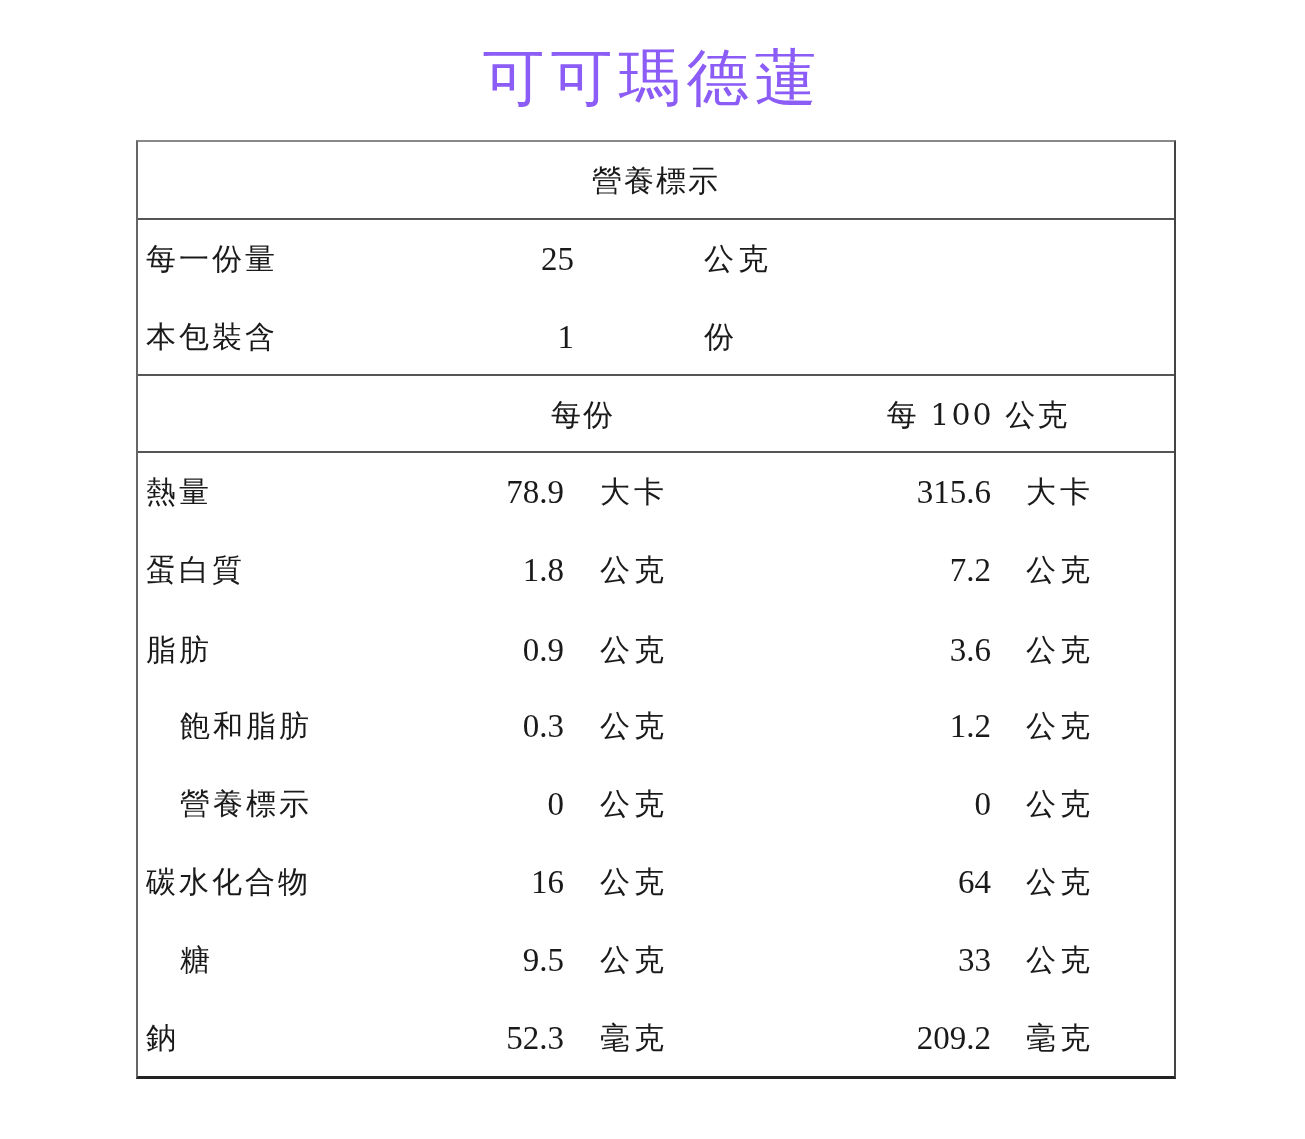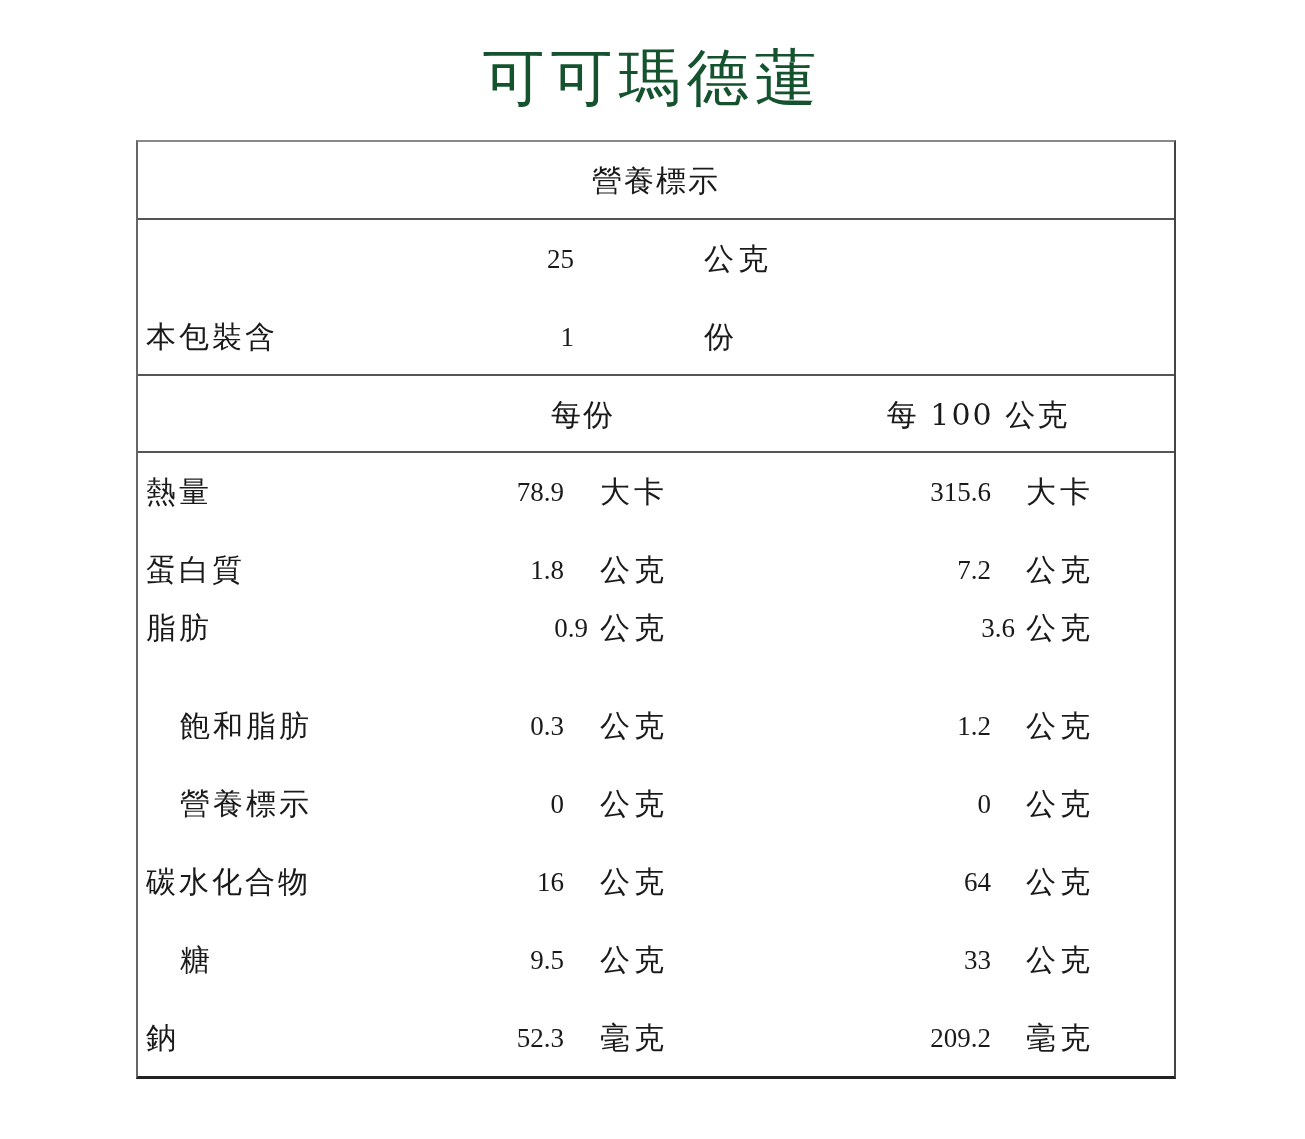--- a/index.html
+++ b/index.html
@@ -16,21 +16,21 @@
       color: #1a1a1a;
     }
     .title {
       position: absolute;
       left: 0;
       top: 38px;
       width: 1305px;
       text-align: center;
       font-size: 62px;
       letter-spacing: 6px;
-      color: #14532d;
+      color: #8b5cf6;
       line-height: 80px;
     }
     .label-box {
       position: absolute;
       left: 136px;
       top: 140px;
       width: 1036px;
       height: 934px;
       border-left: 2px solid #666666;
       border-top: 2px solid #888888;
@@ -69,35 +69,36 @@
     .name.indent { left: 42px; }
     .serv-val { right: 600px; text-align: right; }
     .serv-unit { left: 566px; letter-spacing: 4px; }
     .col-head { text-align: center; letter-spacing: 2px; }
     .col-head.per-serving { left: 380px; width: 130px; }
     .col-head.per-100 { left: 730px; width: 220px; }
     .v1 { right: 610px; text-align: right; }
     .u1 { left: 462px; letter-spacing: 4px; }
     .v2 { right: 183px; }
     .u2 { left: 888px; letter-spacing: 4px; }
-    .num { font-family: "Liberation Serif", "DejaVu Serif", serif; font-size: 27px; }
+    .num { font-family: "Liberation Serif", "DejaVu Serif", serif; font-size: 33px; }
   </style>
 </head>
 <body>
 
 <div class="title">可可瑪德蓮</div>
 
 <div class="label-box">
 
   <div class="row" style="top:0;">
     <div class="cell header-text">營養標示</div>
   </div>
   <div class="divider" style="top:76px;"></div>
 
   <div class="row" style="top:78px;">
+    <div class="cell name">每一份量</div>
     <div class="cell serv-val num">25</div>
     <div class="cell serv-unit">公克</div>
   </div>
 
   <div class="row" style="top:156px;">
     <div class="cell name">本包裝含</div>
     <div class="cell serv-val num">1</div>
     <div class="cell serv-unit">份</div>
   </div>
   <div class="divider" style="top:232px;"></div>
@@ -117,21 +118,21 @@
   </div>
 
   <div class="row" style="top:389px;">
     <div class="cell name">蛋白質</div>
     <div class="cell v1 num">1.8</div>
     <div class="cell u1">公克</div>
     <div class="cell v2 num">7.2</div>
     <div class="cell u2">公克</div>
   </div>
 
-  <div class="row" style="top:447px;padding-left:24px;">
+  <div class="row" style="top:469px;">
     <div class="cell name">脂肪</div>
     <div class="cell v1 num">0.9</div>
     <div class="cell u1">公克</div>
     <div class="cell v2 num">3.6</div>
     <div class="cell u2">公克</div>
   </div>
 
   <div class="row" style="top:545px;text-decoration:underline;">
     <div class="cell name indent">飽和脂肪</div>
     <div class="cell v1 num">0.3</div>

